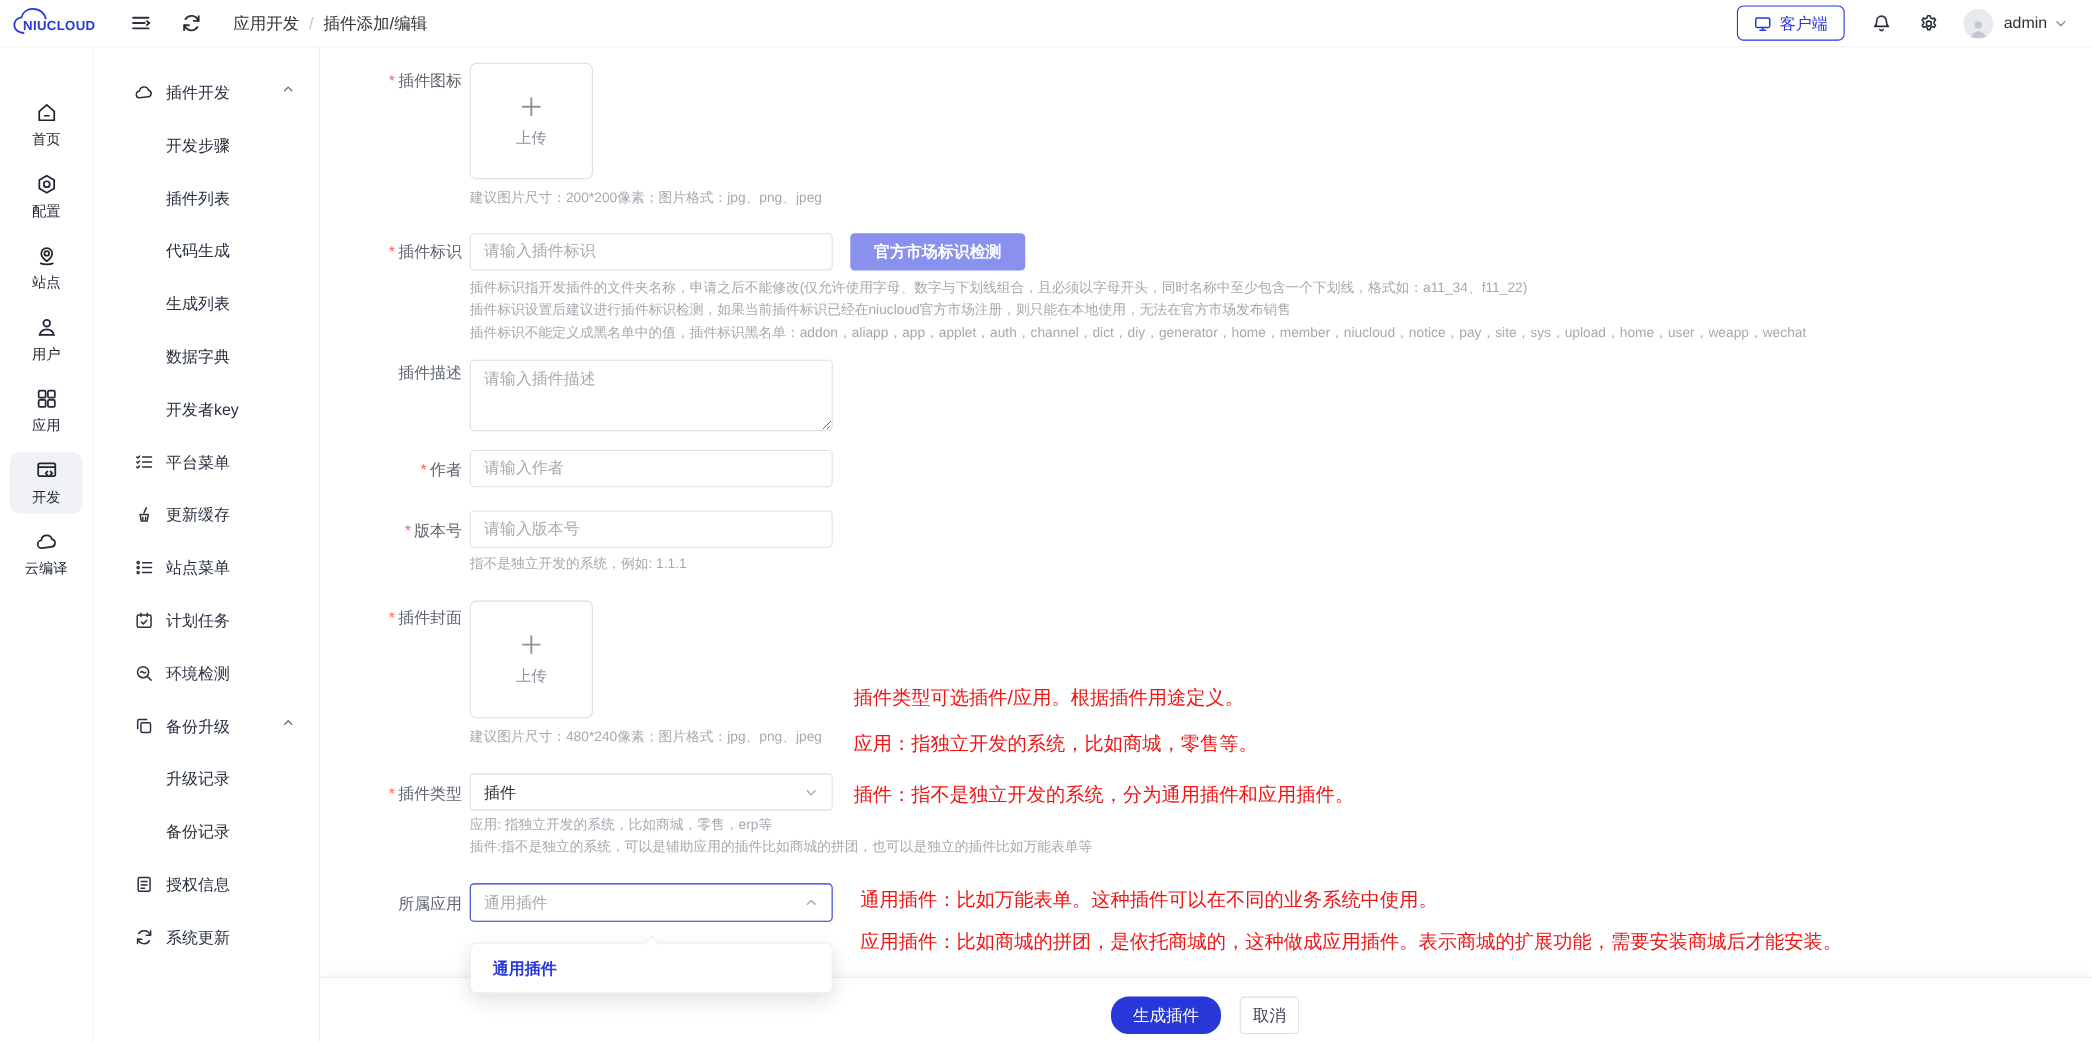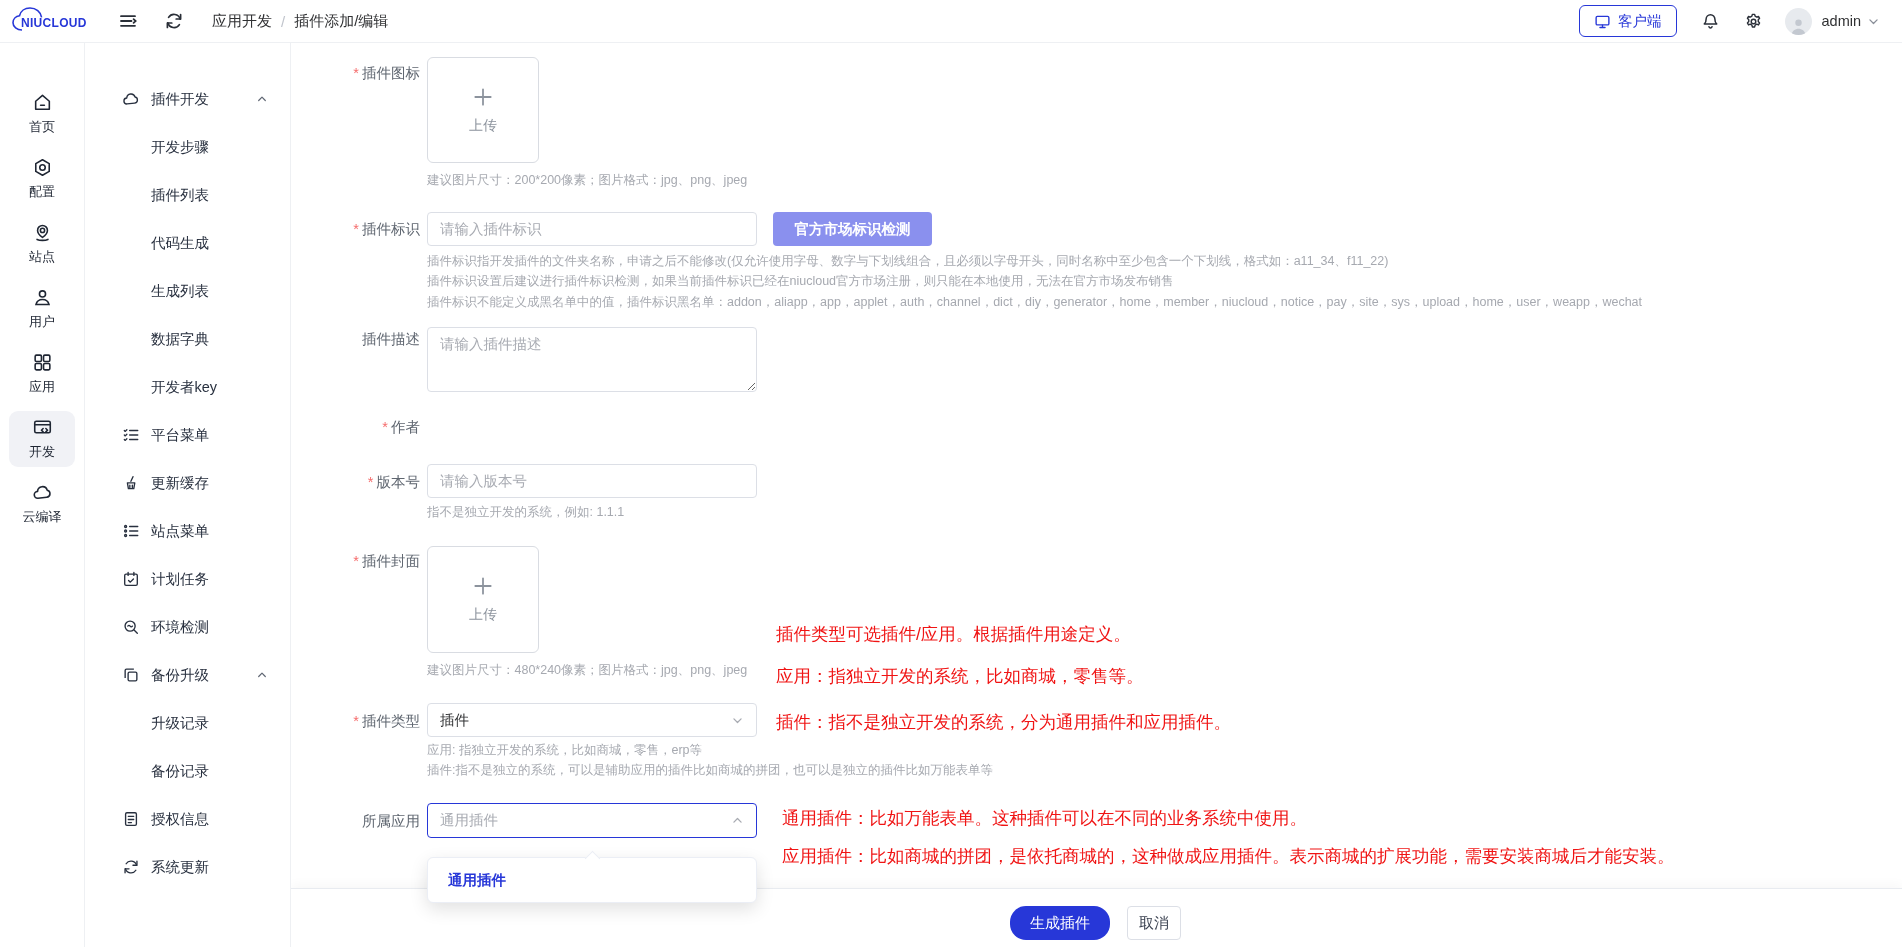--- a/index.html
+++ b/index.html
@@ -31,21 +31,21 @@
         display:flex;flex-direction:column;align-items:center;padding-top:44px;gap:9px;box-sizing:border-box;z-index:20;}
   .rail-item{width:66px;height:56px;border-radius:9px;display:flex;flex-direction:column;align-items:center;
              justify-content:center;gap:5px;cursor:pointer;color:#1f2633;}
   .rail-item svg{width:21px;height:21px;}
   .rail-item .rlab{font-size:13px;}
   .rail-item.active{background:#f1f2f6;}
 
   
   .submenu{position:absolute;top:42px;left:85px;width:206px;bottom:0;background:#fff;border-right:1px solid #eef0f3;
            padding-top:33px;box-sizing:border-box;z-index:20;}
-  .menu-item{height:48px;display:flex;align-items:center;padding-left:37px;font-size:14.5px;color:#28303f;
+  .menu-item{height:48px;display:flex;padding-left:37px;font-size:14.5px;color:#28303f;
              cursor:pointer;position:relative;}
   .menu-item .mi{width:18px;height:18px;margin-right:11px;color:#28303f;flex:0 0 auto;}
   .menu-item.child{padding-left:66px;}
   .menu-item .chev{position:absolute;right:22px;width:12px;height:12px;color:#5f6673;}
 
   
   .content{position:absolute;top:42px;left:291px;right:0;bottom:0;background:#fff;z-index:10;}
   .f-label{position:absolute;left:0;width:129px;text-align:right;font-size:14.5px;color:#5f6670;white-space:nowrap;}
   .req{color:#f56c6c;margin-right:3px;}
   .f-input{position:absolute;left:136px;width:330px;height:34px;border:1px solid #dcdfe6;border-radius:4px;
@@ -326,20 +326,21 @@
     <div class="hint" style="left:136px;top:252px;">插件标识不能定义成黑名单中的值，插件标识黑名单：addon，aliapp，app，applet，auth，channel，dict，diy，generator，home，member，niucloud，notice，pay，site，sys，upload，home，user，weapp，wechat</div>
 
     <div class="f-label" style="top:288px;">
       <span>插件描述</span>
     </div>
     <textarea class="f-textarea" style="top: 285px;" placeholder="请输入插件描述"></textarea>
 
     <div class="f-label" style="top:376px;">
       <span class="req">*</span><span>作者</span>
     </div>
+    <input class="f-input" style="top: 367px;" type="text" placeholder="请输入作者">
 
     <div class="f-label" style="top:431px;">
       <span class="req">*</span><span>版本号</span>
     </div>
     <input class="f-input" style="top: 422px;" type="text" placeholder="请输入版本号">
     <div class="hint" style="left:136px;top:462px;">指不是独立开发的系统，例如: 1.1.1</div>
 
     <div class="f-label" style="top:510px;">
       <span class="req">*</span><span>插件封面</span>
     </div>

